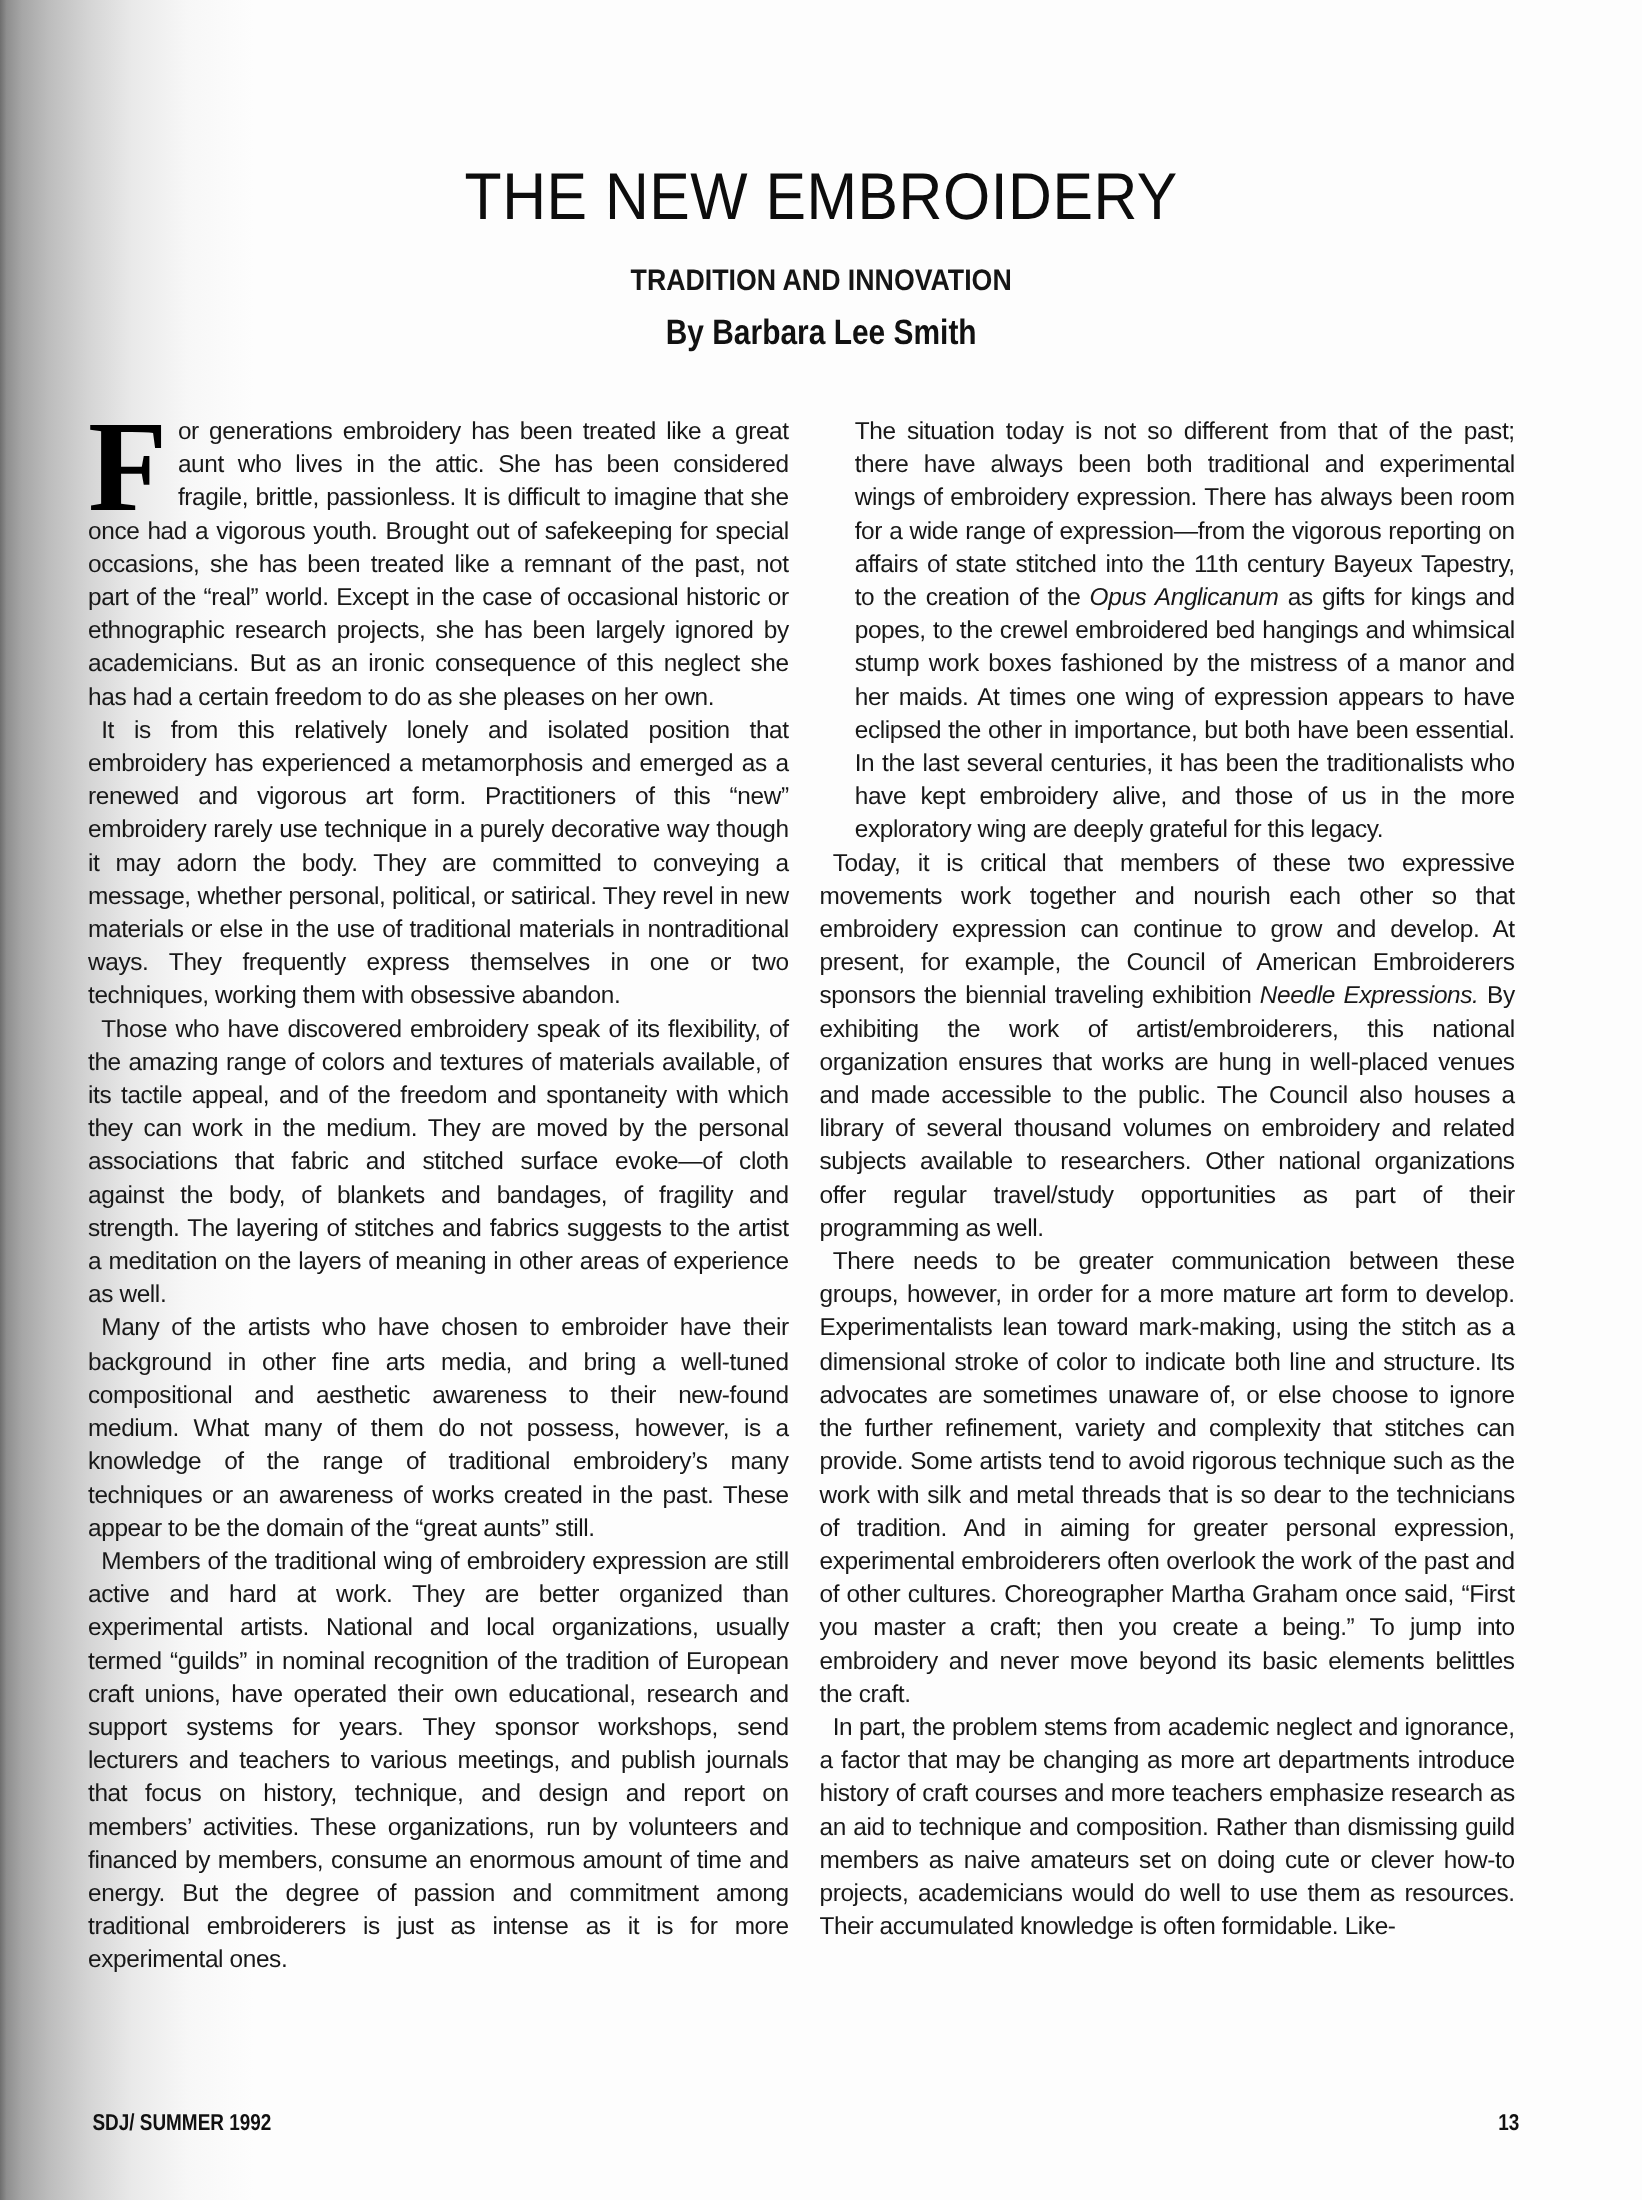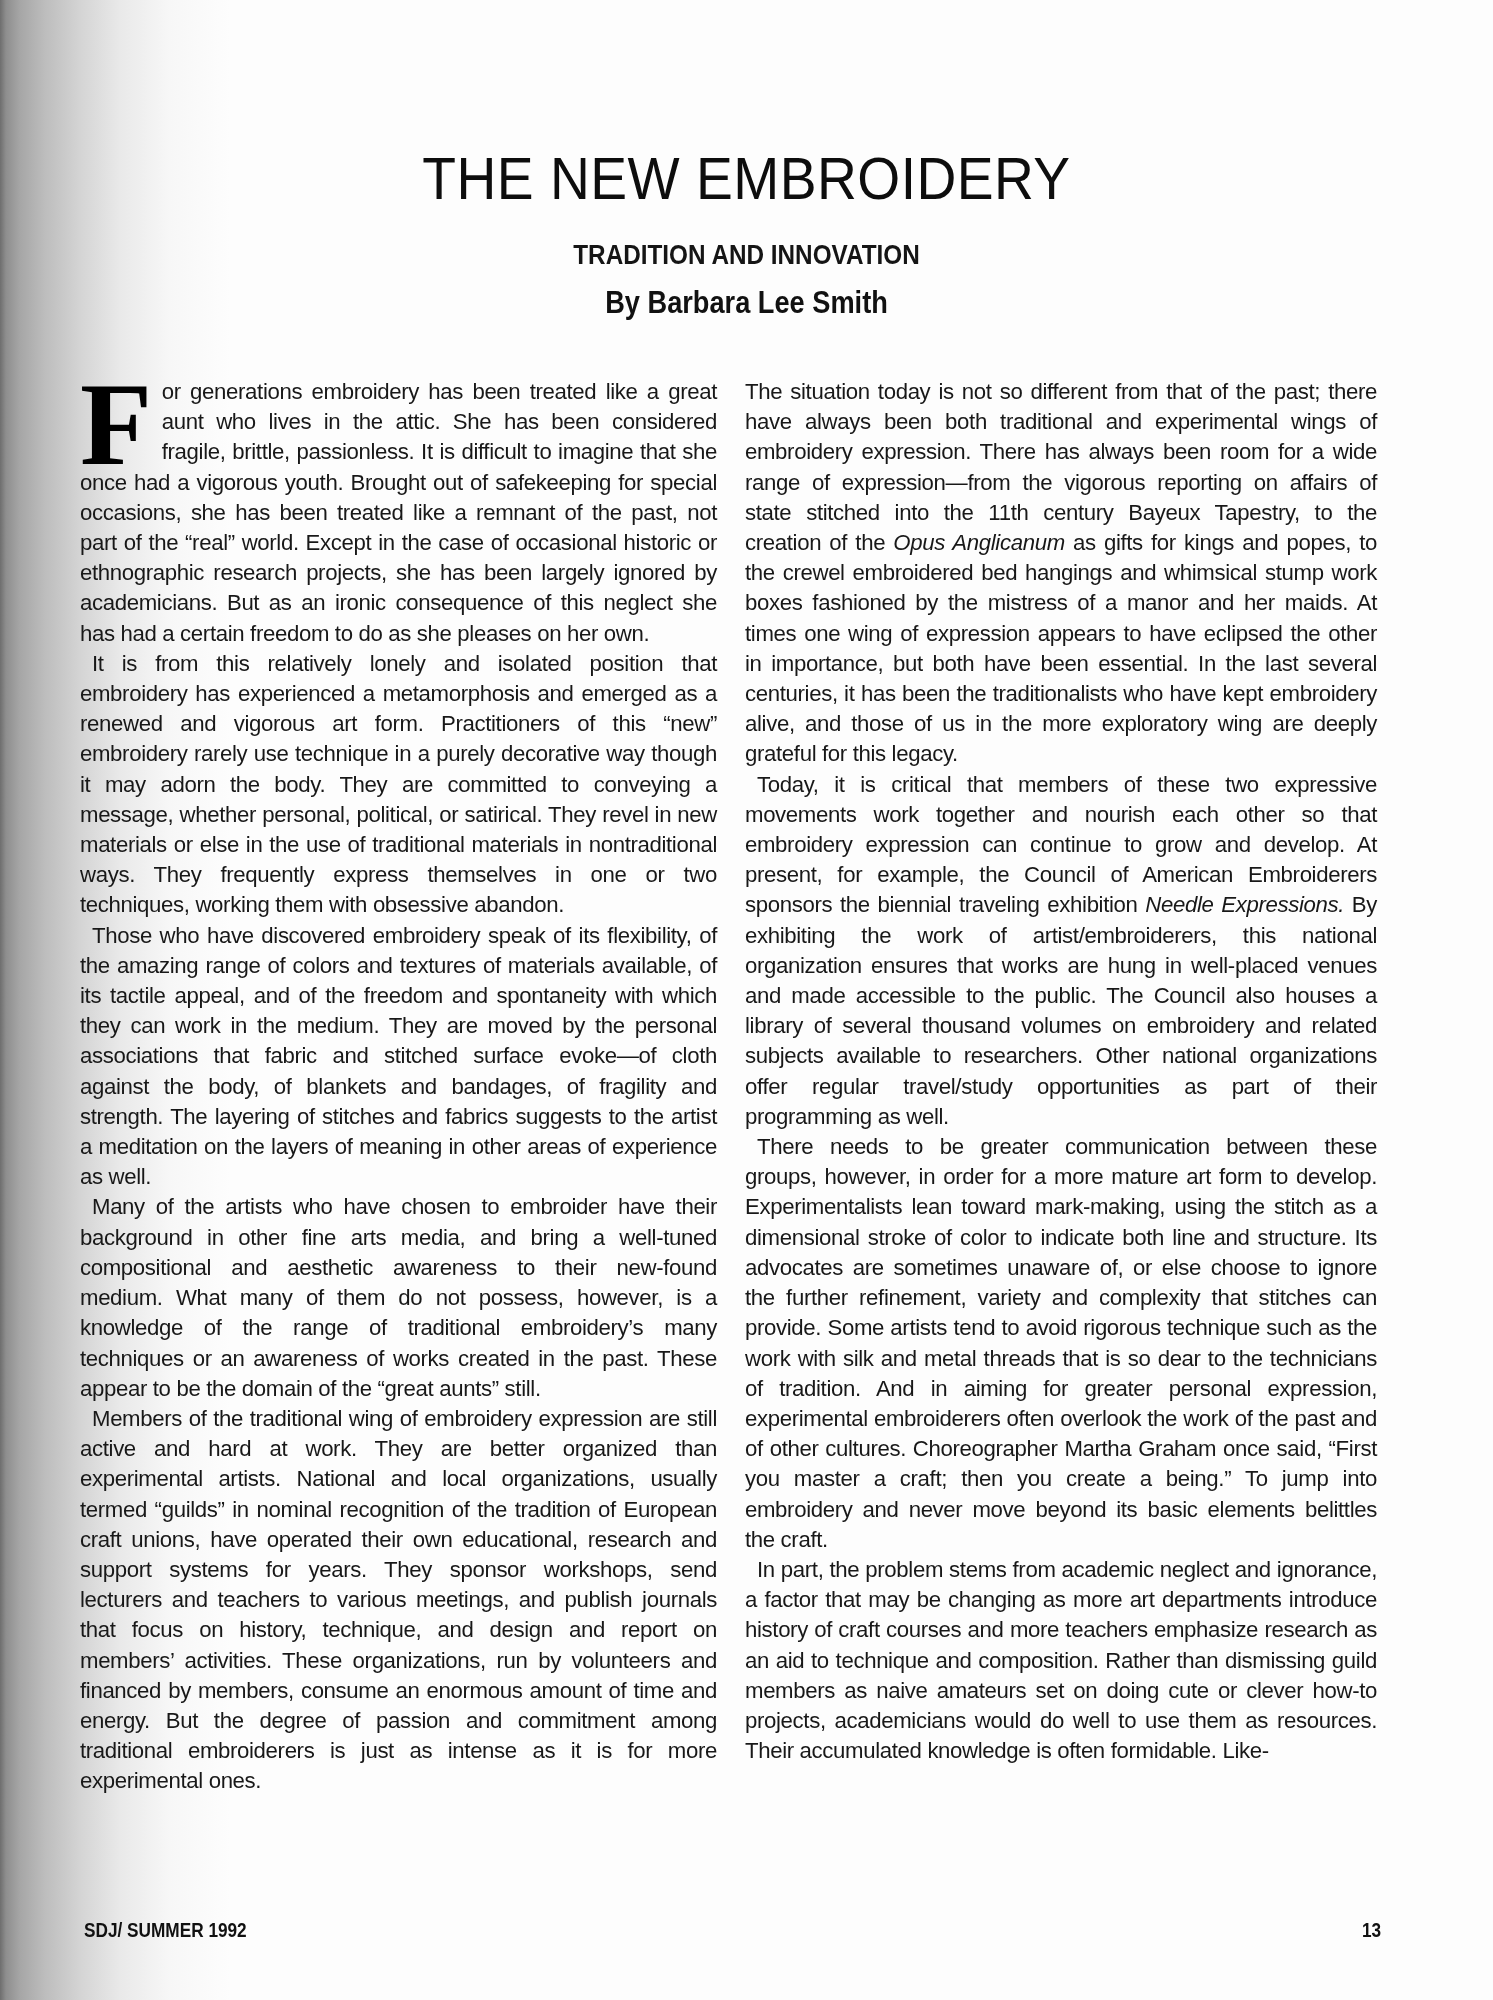--- a/index.html
+++ b/index.html
@@ -97,20 +97,21 @@
     .column p {
       margin: 0;
       text-indent: 12px;
       hyphens: manual;
     }
     .column p.first {
       text-indent: 0;
     }
     .column p.no-indent {
       text-indent: 0;
+      margin-left: 32px;
     }
     .dropcap {
       float: left;
       font-family: "Liberation Serif", serif;
       font-weight: bold;
       font-size: 118px;
       line-height: 88px;
       height: 86px;
       margin: 4px 10px 0 0;
       padding: 0;

